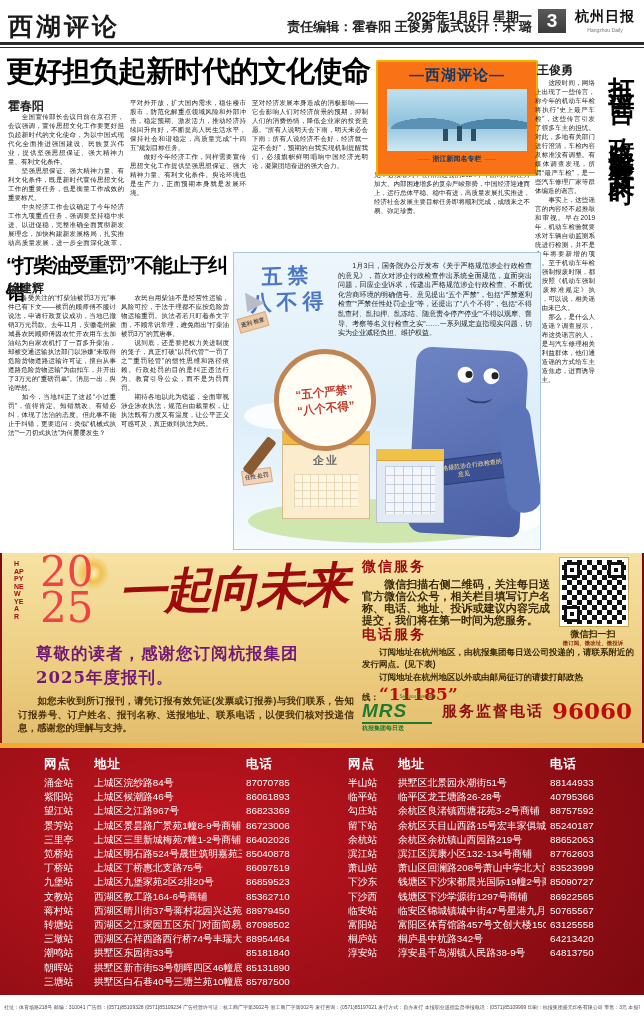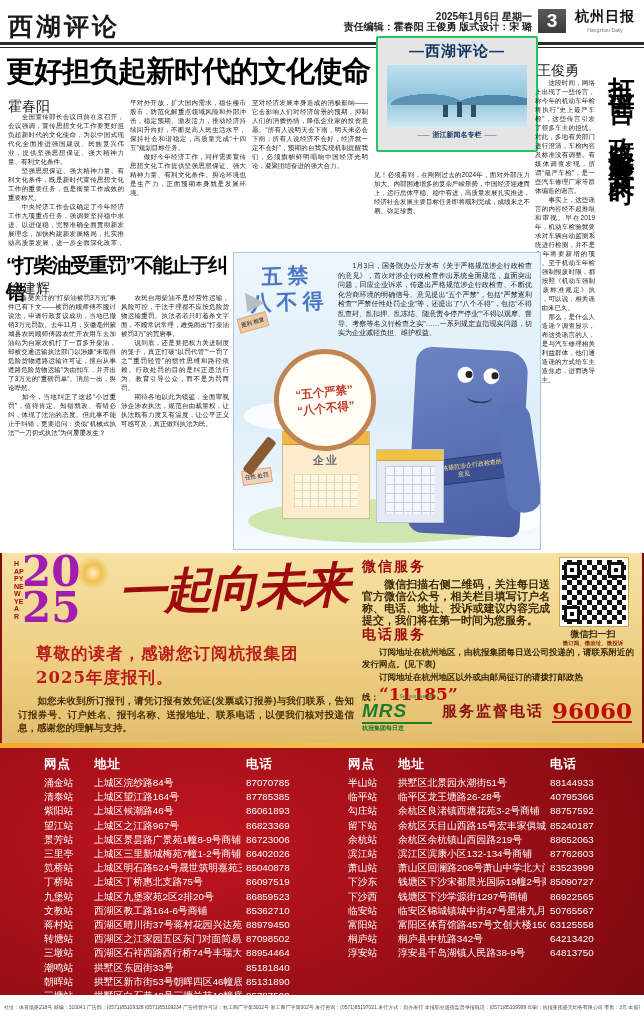--- a/index.html
+++ b/index.html
@@ -1,39 +1,39 @@
 <!DOCTYPE html>
 <html><head>
 <meta charset="utf-8">
 <style>
   html,body{margin:0;padding:0;background:#e9e9e9;}
   #page{position:relative;width:644px;height:1024px;background:#ffffff;overflow:hidden;
         font-family:"Liberation Sans","DejaVu Sans",sans-serif;color:#111;}
   .abs{position:absolute;}
   
   .section-title{left:8px;top:10px;font-size:25px;font-weight:bold;letter-spacing:3px;color:#1a1a1a;}
-  .dateline{right:112px;top:12px;text-align:right;font-size:10px;line-height:10px;color:#222;font-weight:bold;}
+  .dateline{right:112px;top:12px;text-align:right;font-size:13px;line-height:10px;color:#222;font-weight:bold;}
   .pagebox{right:78px;top:9px;width:28px;height:24px;background:linear-gradient(180deg,#5a5a5a,#3c3c3c);
            color:#fff;font-size:19px;font-weight:bold;text-align:center;line-height:24px;}
   .paper-logo{right:6px;top:8px;width:66px;text-align:center;}
   .paper-logo .cn{font-family:"DejaVu Serif","Liberation Serif",serif;font-weight:bold;font-size:14px;letter-spacing:1px;color:#111;}
   .paper-logo .en{font-size:5px;color:#777;margin-top:1px;}
   .rule-thick{left:0;top:42px;width:644px;height:3px;background:#2b2b2b;}
   .rule-thin{left:0;top:47px;width:644px;height:1px;background:#2b2b2b;}
   
   .lead-headline{left:6px;top:52px;width:368px;font-size:29px;font-weight:bold;letter-spacing:-1px;color:#000;}
-  .byline{font-size:14px;font-weight:normal;color:#222;}
+  .byline{font-size:12px;font-weight:bold;color:#222;}
   .lead-author{left:8px;top:98px;}
   .body-text{font-size:6.5px;line-height:9px;text-align:justify;color:#1c1c1c;white-space:pre-line;overflow:hidden;}
   .lead-c1{left:8px;top:112px;width:116px;height:136px;}
   .lead-c2{left:130px;top:98px;width:116px;height:150px;}
   .lead-c3{left:252px;top:98px;width:116px;height:150px;}
   .lead-c4{left:374px;top:170px;width:156px;height:78px;}
   
-  .col-box{left:376px;top:36px;width:158px;height:112px;background:#e5e5e5;border:2px solid #22c55e;border-radius:2px;}
+  .col-box{left:376px;top:60px;width:158px;height:112px;background:#f97316;border:2px solid #eab308;border-radius:2px;}
   .col-box .ttl{margin-top:4px;text-align:center;font-size:15px;font-weight:bold;color:#123a66;letter-spacing:1px;}
   .col-box .photo{margin:4px auto 0;width:140px;height:62px;background:linear-gradient(180deg,#bfe0ef 0%,#8fc3dd 55%,#cfe8f2 100%);position:relative;overflow:hidden;}
   .col-box .hill{position:absolute;left:0;top:18px;width:140px;height:22px;background:radial-gradient(60px 18px at 40px 22px,#5c93b4 60%,transparent 61%),radial-gradient(70px 20px at 110px 24px,#4d87aa 60%,transparent 61%);}
   .col-box .pagoda{position:absolute;bottom:10px;width:5px;height:12px;background:#2e4f63;}
   .col-box .cap{margin-top:3px;text-align:center;font-size:7px;color:#123a66;font-weight:bold;}
   .col-box .cap::before,.col-box .cap::after{content:"——";color:#3f6fae;margin:0 3px;font-size:6px;}
   
   .vert-headline{right:4px;top:56px;height:350px;writing-mode:vertical-rl;font-size:26px;font-weight:bold;
                  letter-spacing:7px;color:#000;}
   .right-author{left:537px;top:62px;}
@@ -82,27 +82,27 @@
   .building2 .win{margin:5px auto 0;width:50px;height:48px;
        background:linear-gradient(#c3cfdf 1px,transparent 1px) 0 0/9px 9px,linear-gradient(90deg,#c3cfdf 1px,transparent 1px) 0 0/9px 9px,#f3f7fb;}
   
   .promo-red{left:0;top:553px;width:644px;height:442px;background:radial-gradient(520px 300px at 30% 65%,#c0151f 0%,#9c0f17 55%,#7c0a10 100%);}
   .gold-panel{left:2px;top:553px;width:640px;height:190px;
               background:linear-gradient(180deg,#f6e2a4 0%,#edcd80 60%,#e6c univers 100%);
               background:linear-gradient(180deg,#f6e2a4 0%,#edcd80 60%,#e3bd6d 100%);}
   .orange-bar{left:0;top:743px;width:644px;height:5px;background:linear-gradient(90deg,#f2a82e,#f6c24a,#f2a82e);}
   .logo2025{left:14px;top:558px;width:100px;height:84px;}
   .hny{position:absolute;left:0;top:2px;width:10px;font-size:7px;font-weight:bold;color:#a50f0f;line-height:7.5px;word-break:break-all;letter-spacing:0;}
-  .y2025{position:absolute;left:8px;top:-4px;font-size:42px;line-height:36px;font-weight:bold;color:#a21caf;
+  .y2025{position:absolute;left:26px;top:-4px;font-size:42px;line-height:36px;font-weight:normal;color:#ef4444;
          font-family:"DejaVu Serif","Liberation Serif",serif;}
   .firework{position:absolute;left:62px;top:-2px;width:34px;height:34px;border-radius:50%;
             background:radial-gradient(circle,#fff3c4 0%,#f0c050 35%,rgba(240,192,80,0) 70%);}
   .slogan{left:118px;top:556px;width:270px;font-size:48px;font-weight:bold;font-style:italic;color:#9e0b0f;
           font-family:"DejaVu Serif","Liberation Serif",serif;transform:rotate(-2deg);letter-spacing:-2px;}
-  .greeting{left:36px;top:642px;width:330px;font-size:16.5px;font-weight:bold;color:#b91c1c;letter-spacing:1px;
+  .greeting{left:36px;top:642px;width:330px;font-size:16.5px;font-weight:bold;color:#701a75;letter-spacing:1px;
             line-height:24px;white-space:pre-line;font-family:"DejaVu Serif","Liberation Serif",serif;}
   .notice{left:18px;top:694px;width:336px;font-size:9.5px;line-height:13.5px;color:#4a3008;text-align:justify;
           font-weight:bold;white-space:pre-line;}
   .svc-h{font-size:14px;font-weight:bold;color:#9e0b0f;letter-spacing:2px;font-family:"DejaVu Serif","Liberation Serif",serif;}
   .wechat-h{left:362px;top:558px;}
   .wechat-body{left:362px;top:578px;width:188px;font-size:11px;line-height:12px;color:#3a2a08;text-align:justify;font-weight:bold;white-space:pre-line;}
   .qr{left:560px;top:558px;width:64px;height:64px;background:
       conic-gradient(#111 25%,#fff 0 50%,#111 0 75%,#fff 0) 0 0/10px 10px;border:2px solid #fff;outline:1px solid #caa64e;}
   .qr .finder{position:absolute;width:16px;height:16px;border:3px solid #111;background:#fff;box-sizing:border-box;}
   .qr .finder::after{content:"";position:absolute;left:3px;top:3px;width:4px;height:4px;background:#111;}
@@ -110,21 +110,21 @@
   .qr-sub{left:548px;top:640px;width:90px;text-align:center;font-size:5.5px;color:#8c2a0f;font-weight:bold;}
   .phone-h{left:362px;top:626px;}
   .phone-b1{left:362px;top:646px;width:272px;font-size:8.5px;line-height:12px;color:#3a2a08;font-weight:bold;text-align:justify;white-space:pre-line;}
   .phone-b2{left:362px;top:672px;width:275px;font-size:8.5px;color:#3a2a08;font-weight:bold;}
   .hotline{font-size:17px;color:#c00b0b;font-family:"DejaVu Serif","Liberation Serif",serif;}
   .mrs{left:362px;top:700px;width:70px;height:34px;}
   .mrs .m{font-size:19px;font-weight:bold;font-style:italic;color:#1f7a2d;letter-spacing:1px;border-bottom:2px solid #1f7a2d;}
   .mrs .s{font-size:6px;color:#1f7a2d;font-weight:bold;}
   .mrs .t{position:absolute;right:-4px;top:-6px;font-size:4.5px;color:#1f7a2d;}
   .svc-line{left:442px;top:702px;font-size:15px;font-weight:bold;color:#8c0f0f;letter-spacing:2px;}
-  .svc-phone{left:552px;top:697px;font-size:23px;font-weight:bold;color:#c00b0b;font-family:"DejaVu Serif","Liberation Serif",serif;text-decoration:underline;}
+  .svc-phone{left:552px;top:697px;font-size:23px;font-weight:bold;color:#c00b0b;font-family:"DejaVu Serif","Liberation Serif",serif;}
   
   .tbl{position:absolute;top:756px;width:268px;color:#fff;}
   .tbl-left{left:44px;}
   .tbl-right{left:348px;}
   .tbl-head{display:flex;font-size:12.5px;font-weight:bold;margin-bottom:3px;letter-spacing:1px;}
   .tbl-row{display:flex;font-size:9.8px;line-height:14.2px;font-weight:normal;}
   .c-site{width:50px;flex:none;}
   .c-addr{flex:1;white-space:nowrap;overflow:hidden;}
   .c-tel{width:66px;flex:none;text-align:left;padding-left:4px;}
   
@@ -265,25 +265,20 @@
       <span class="c-addr">地址</span>
       <span class="c-tel">电话</span>
     </div>
 
       <div class="tbl-row">
         <span class="c-site">涌金站</span>
         <span class="c-addr">上城区浣纱路84号</span>
         <span class="c-tel">87070785</span>
       </div>
 
-      <div class="tbl-row">
-        <span class="c-site">清泰站</span>
-        <span class="c-addr">上城区望江路164号</span>
-        <span class="c-tel">87785385</span>
-      </div>
 
       <div class="tbl-row">
         <span class="c-site">紫阳站</span>
         <span class="c-addr">上城区候潮路46号</span>
         <span class="c-tel">86061893</span>
       </div>
 
       <div class="tbl-row">
         <span class="c-site">望江站</span>
         <span class="c-addr">上城区之江路967号</span>

